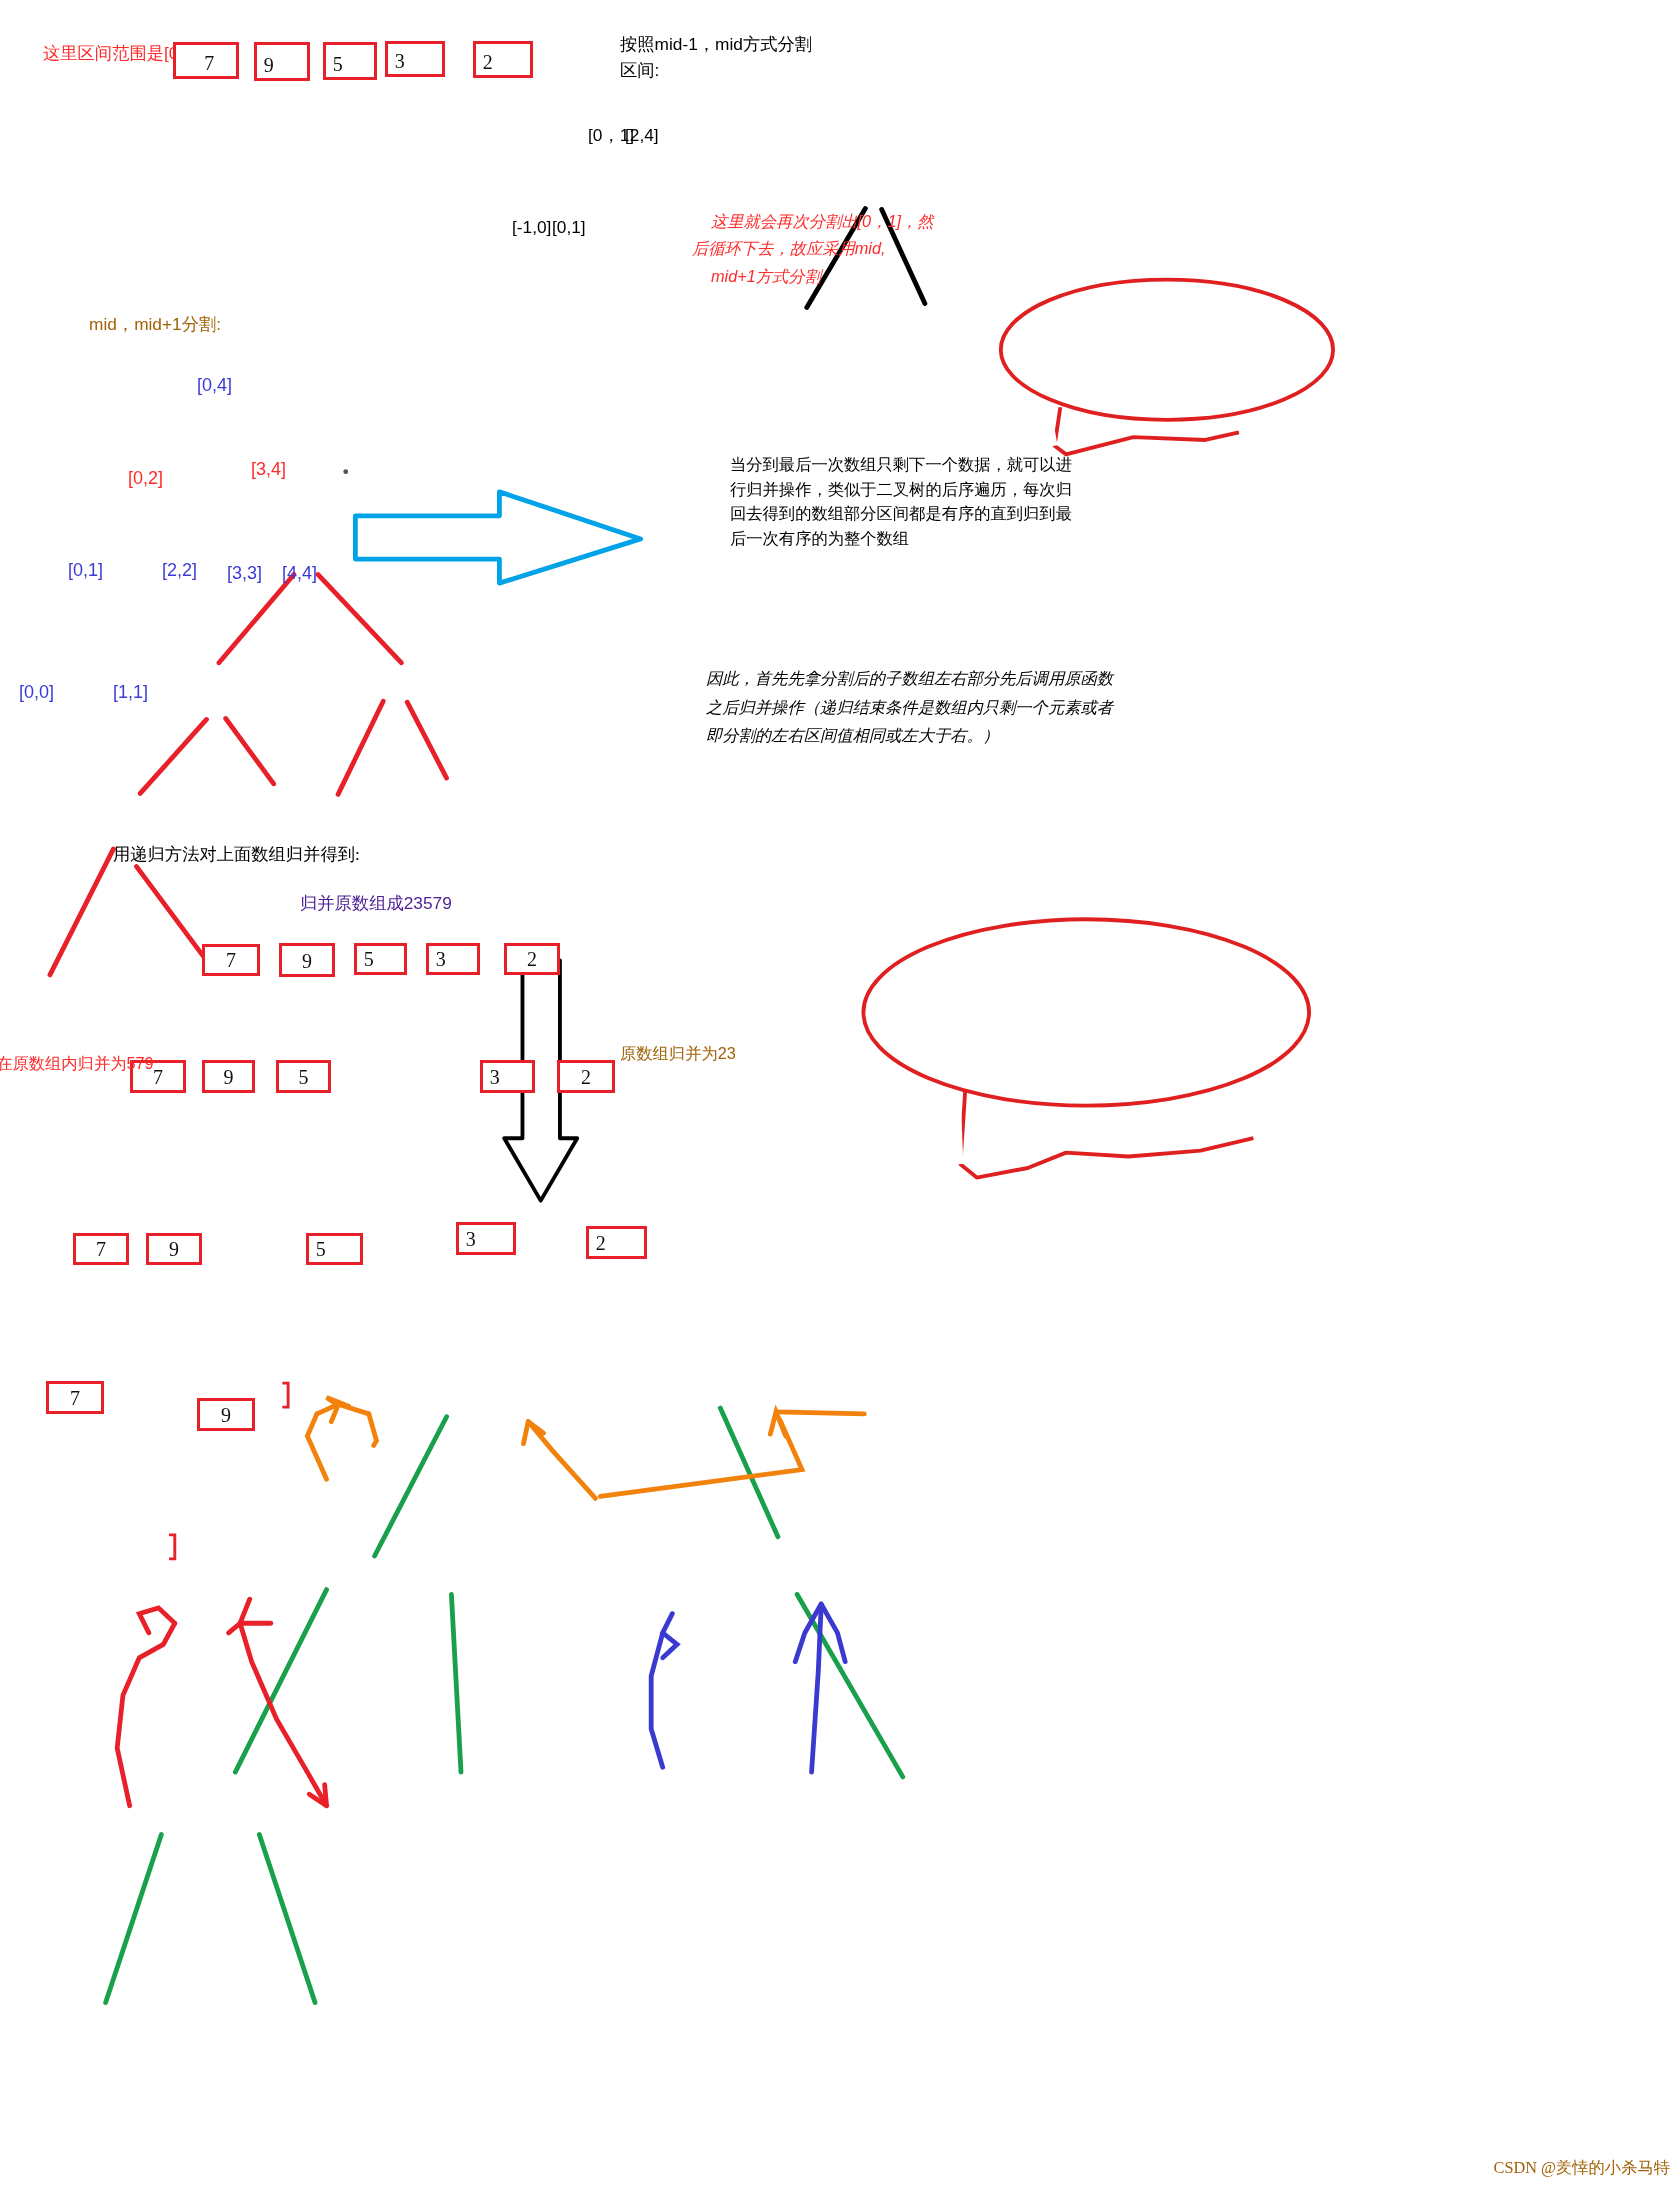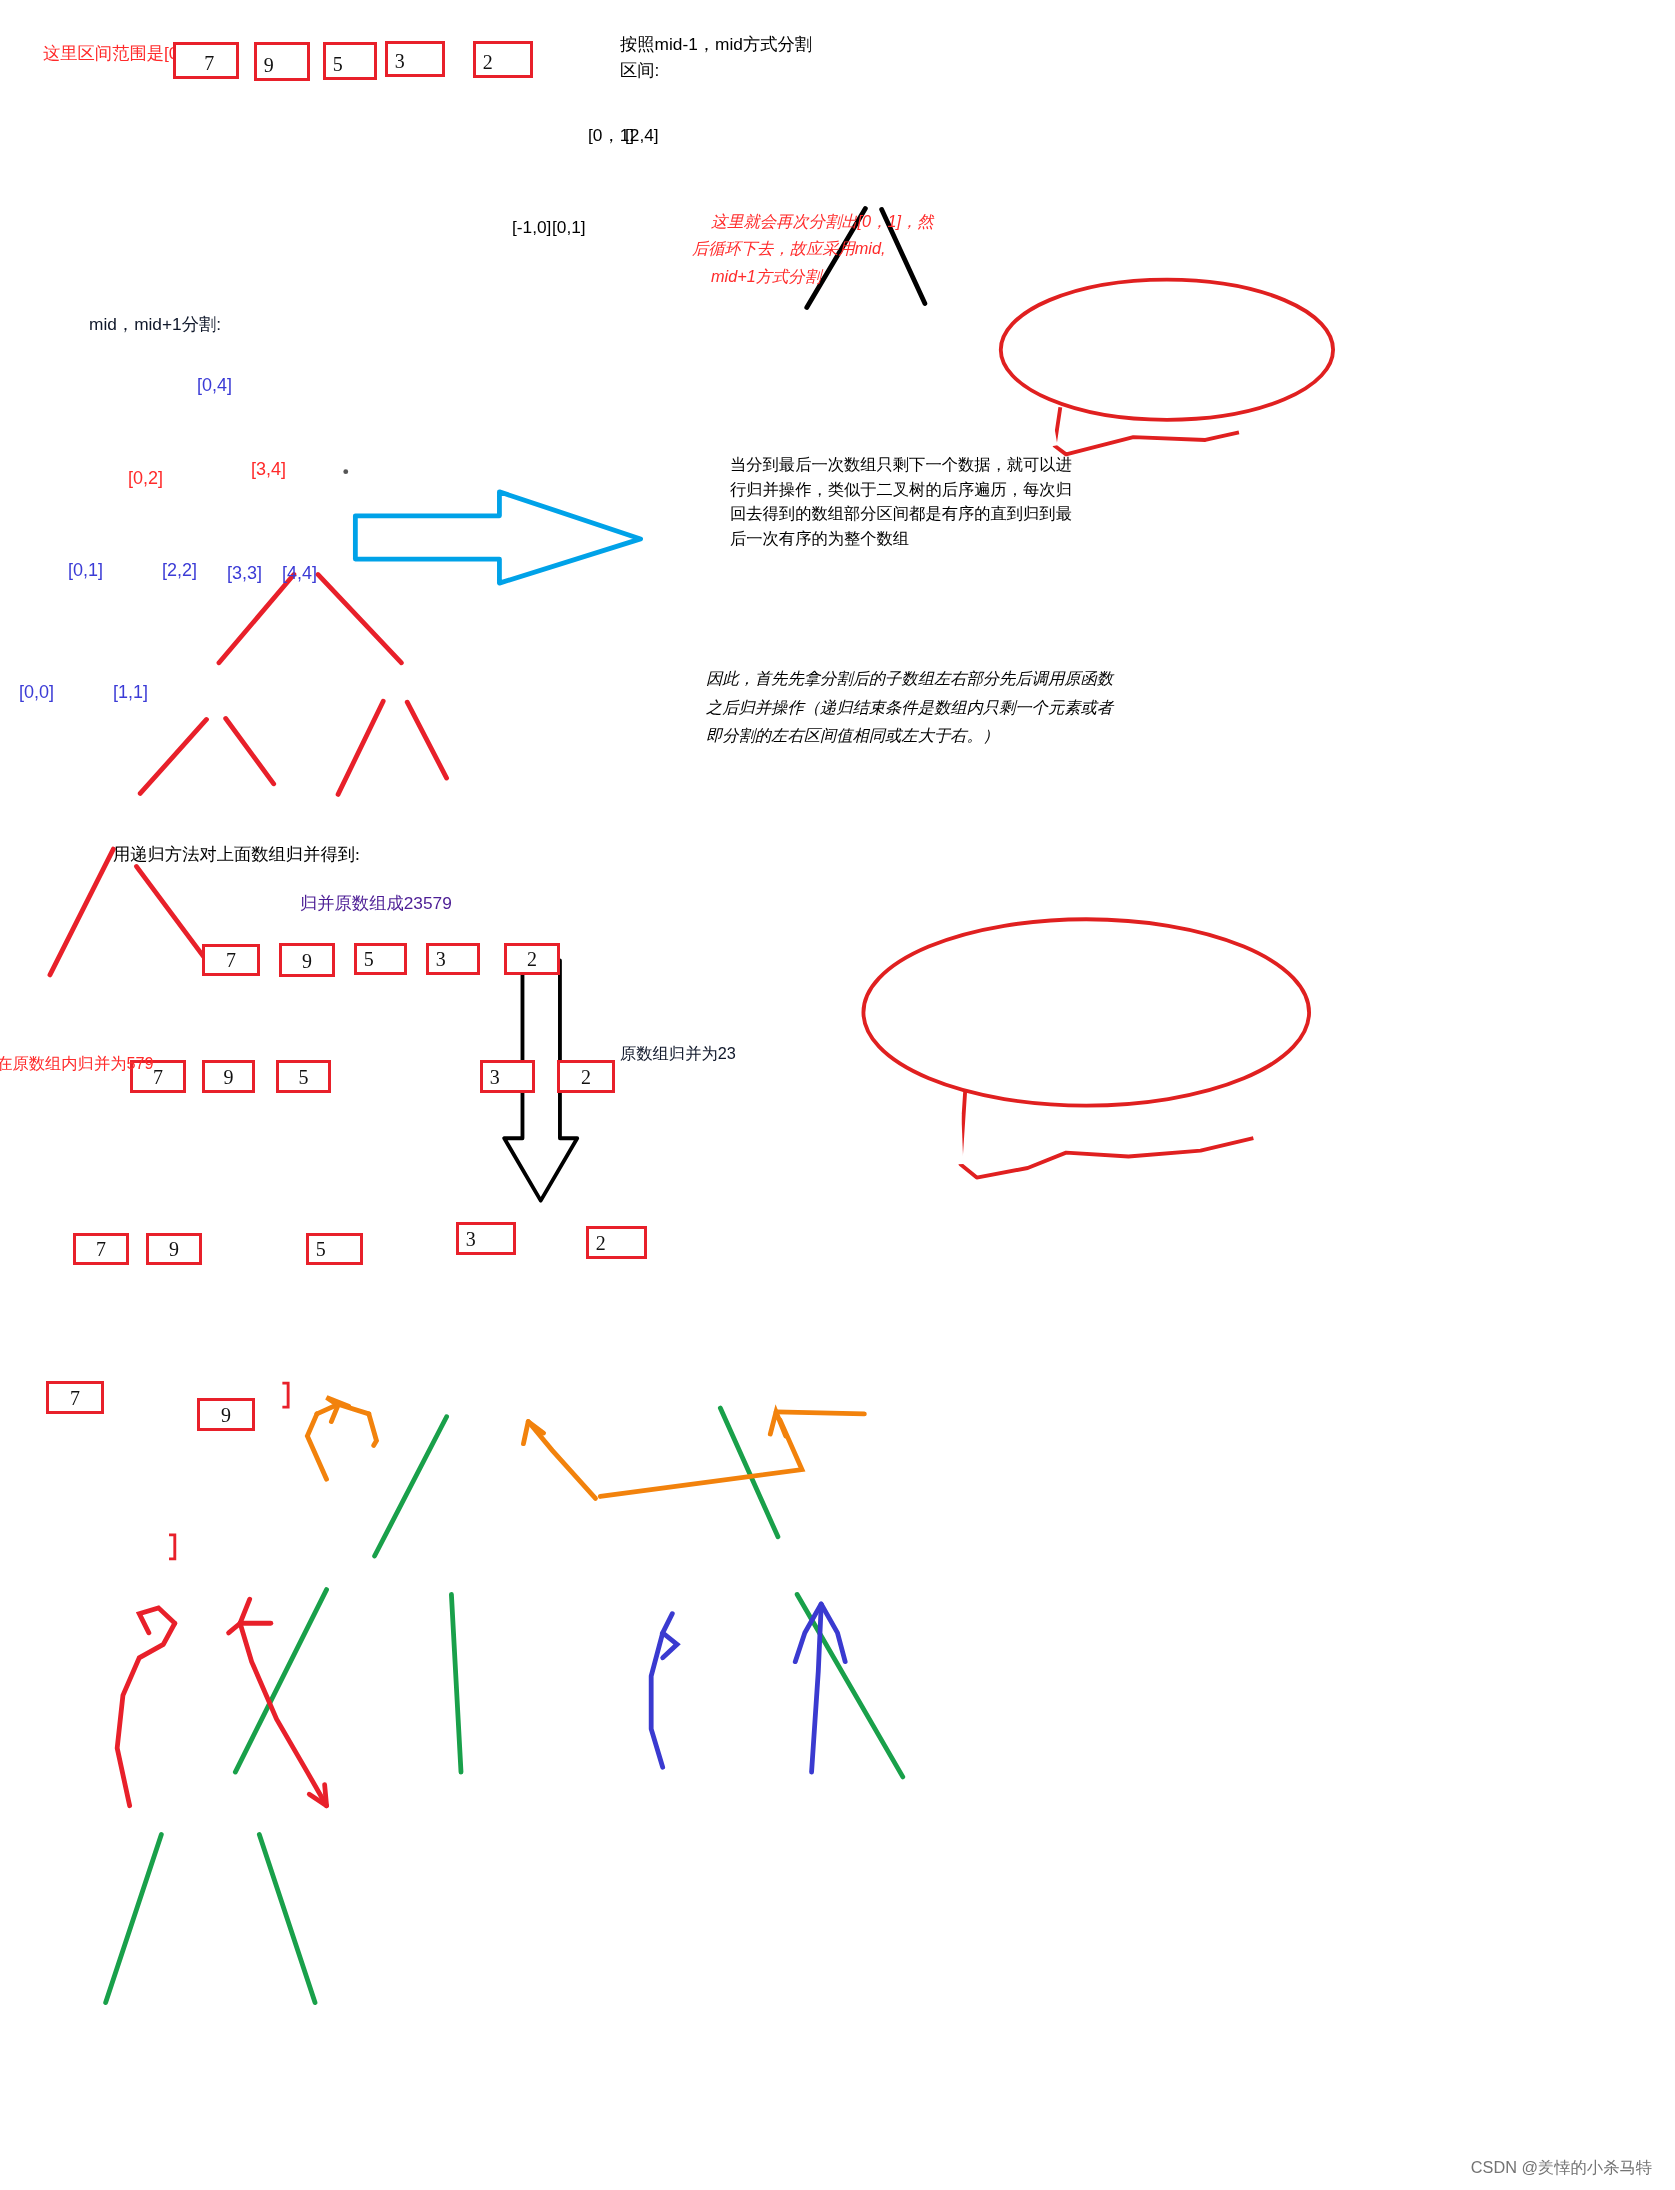--- a/index.html
+++ b/index.html
@@ -18,21 +18,21 @@
     overflow: hidden;
   }
 
   
   .txt {
     position: absolute;
     white-space: pre;
     line-height: 1.5;
   }
   .t-red   { color: #ff2a2a; }
-  .t-blue  { color: #0f172a; }
+  .t-blue  { color: #a16207; }
   .t-black { color: #000000; text-align: center; }
   .t-purple{ color: #4c1d95; }
   .f17 { font-size: 16.3px; }
   .f18 { font-size: 17.3px; }
 
   
   .cell {
     position: absolute;
     border: 3.8px solid #e8202a;
     background: #ffffff;
@@ -64,25 +64,26 @@
     pointer-events: none;
   }
   .bubble-text {
     position: absolute;
     white-space: pre;
     line-height: 1.65;
     font-style: italic;
   }
   .watermark {
     position: absolute;
-    right: 23px;
+    right: 5px;
     bottom: 11.5px;
-    color: #737373;
+    color: #a16207;
     font-size: 16.3px;
     white-space: pre;
+    font-family: Liberation Serif, serif;
   }
 </style>
 </head>
 <body>
 
 <div id="canvas">
 
   <svg class="overlay" viewBox="0 0 1744 2280">
 
     <g stroke="#000000" stroke-width="5" stroke-linecap="round" fill="none">

